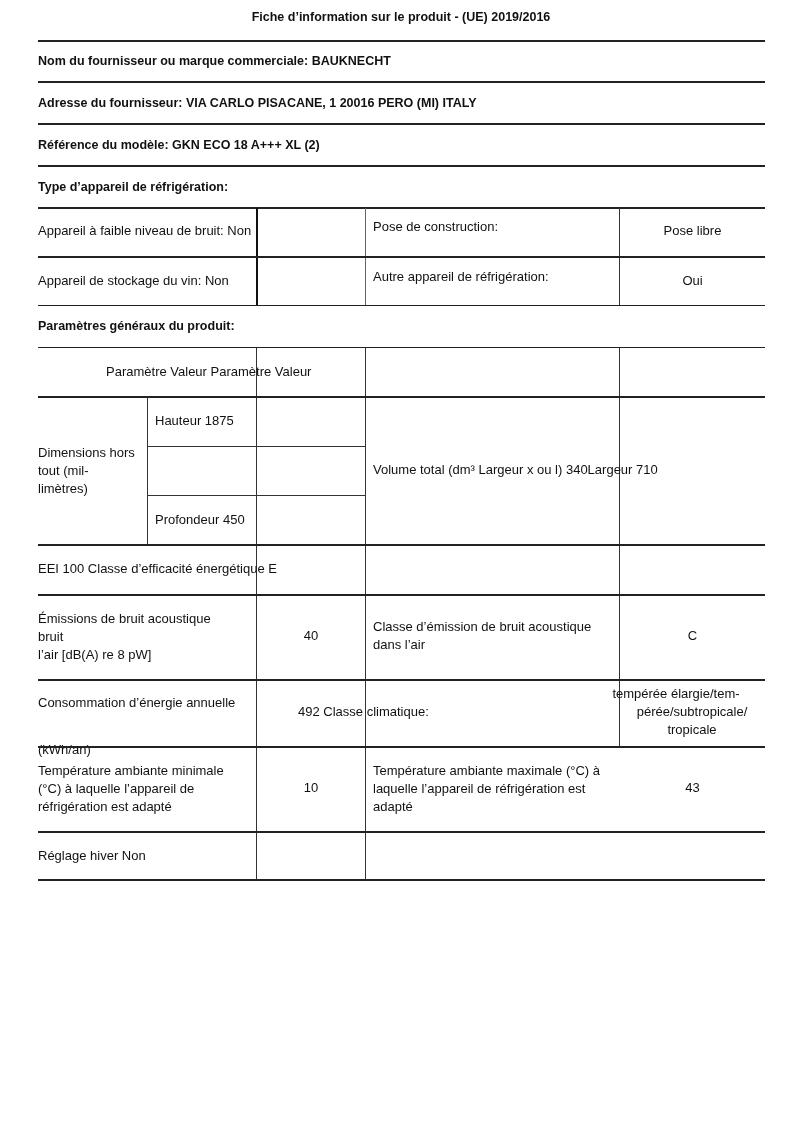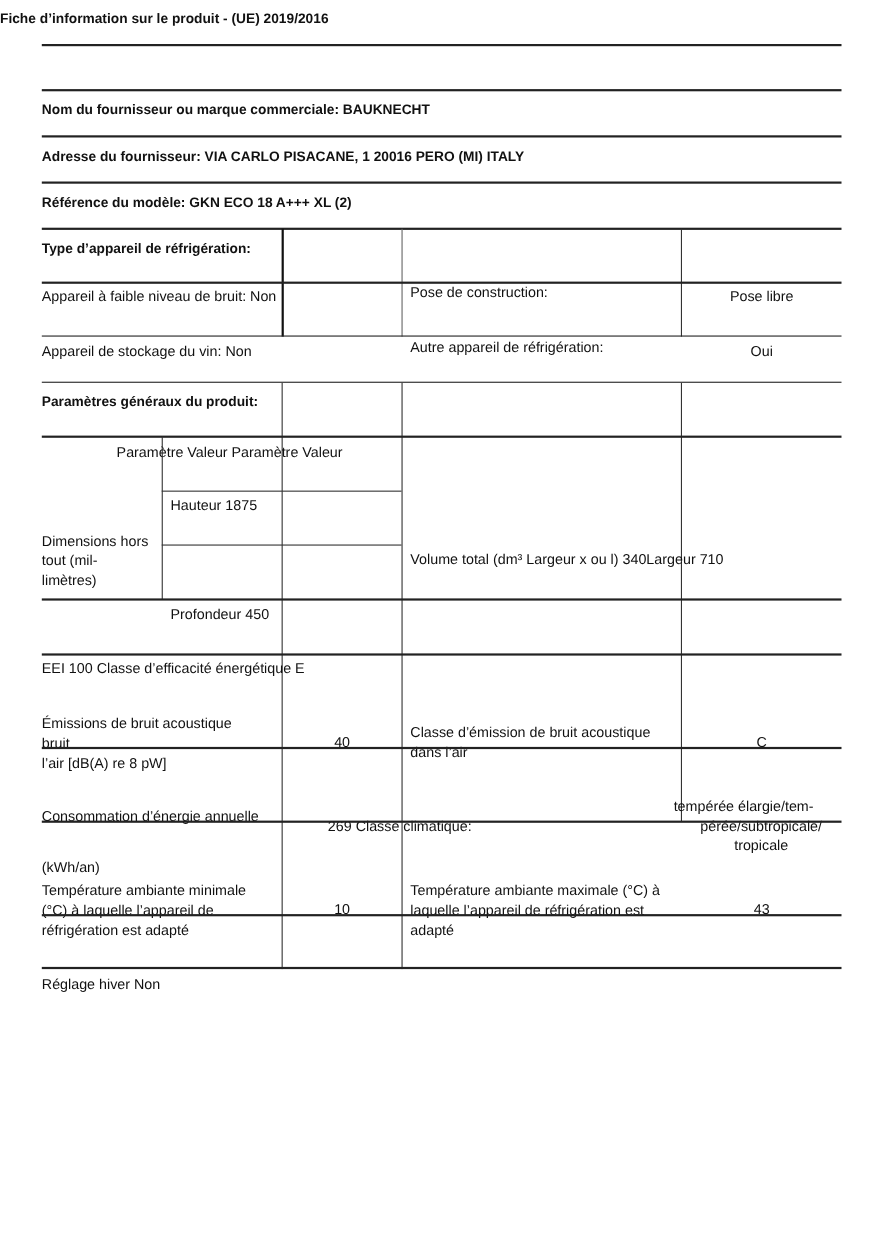--- a/index.html
+++ b/index.html
@@ -3,23 +3,23 @@
 <meta charset="utf-8">
 <style>
   html, body { margin: 0; padding: 0; background: #ffffff; }
   body { width: 802px; height: 1134px; position: relative; overflow: hidden;
          font-family: "Liberation Sans", "DejaVu Sans", sans-serif; color: #111; }
   .abs { position: absolute; }
   .hline { position: absolute; left: 38px; width: 727px; height: 2px; background: #222; }
   .vline { position: absolute; width: 1px; background: #333; }
   .vline.dark { width: 2px; background: #111; }
   .vline.light { background: #666; }
-  .t { position: absolute; font-size: 13px; line-height: 18px; white-space: nowrap; margin-top: 39px; }
+  .t { position: absolute; font-size: 13px; line-height: 18px; white-space: nowrap; }
   .b { font-weight: bold; font-size: 12.5px; }
-  .title { position: absolute; top: 10px; left: 0; width: 802px; text-align: left; font-weight: bold; font-size: 12.5px; }
+  .title { position: absolute; top: 10px; left: 0; width: 802px; text-align: center; font-weight: bold; font-size: 12.5px; }
   .c { text-align: center; }
 </style>
 </head>
 <body>
 
 <div class="title">Fiche d’information sur le produit - (UE) 2019/2016</div>
 
 <div class="hline" style="top:40px"></div>
 <div class="t b" style="left:38px;top:52px">Nom du fournisseur ou marque commerciale: BAUKNECHT</div>
 <div class="hline" style="top:81px"></div>
@@ -71,21 +71,21 @@
 <div class="t" style="left:38px;top:628px">bruit</div>
 <div class="t" style="left:38px;top:646px">l’air [dB(A) re 8 pW]</div>
 <div class="t c" style="left:257px;top:627px;width:108px">40</div>
 <div class="t" style="left:373px;top:618px">Classe d’émission de bruit acoustique</div>
 <div class="t" style="left:373px;top:636px">dans l’air</div>
 <div class="t c" style="left:620px;top:627px;width:145px">C</div>
 <div class="hline" style="top:679px"></div>
 
 <div class="t" style="left:38px;top:694px">Consommation d’énergie annuelle</div>
 <div class="t" style="left:38px;top:741px">(kWh/an)</div>
-<div class="t" style="left:298px;top:703px">269 Classe climatique:</div>
+<div class="t" style="left:298px;top:703px">492 Classe climatique:</div>
 <div class="t c" style="left:596px;top:685px;width:160px">tempérée élargie/tem-</div>
 <div class="t c" style="left:612px;top:703px;width:160px">pérée/subtropicale/</div>
 <div class="t c" style="left:612px;top:721px;width:160px">tropicale</div>
 <div class="hline" style="top:746px"></div>
 
 <div class="t" style="left:38px;top:762px">Température ambiante minimale</div>
 <div class="t" style="left:38px;top:780px">(°C) à laquelle l’appareil de</div>
 <div class="t" style="left:38px;top:798px">réfrigération est adapté</div>
 <div class="t c" style="left:257px;top:779px;width:108px">10</div>
 <div class="t" style="left:373px;top:762px">Température ambiante maximale (°C) à</div>

